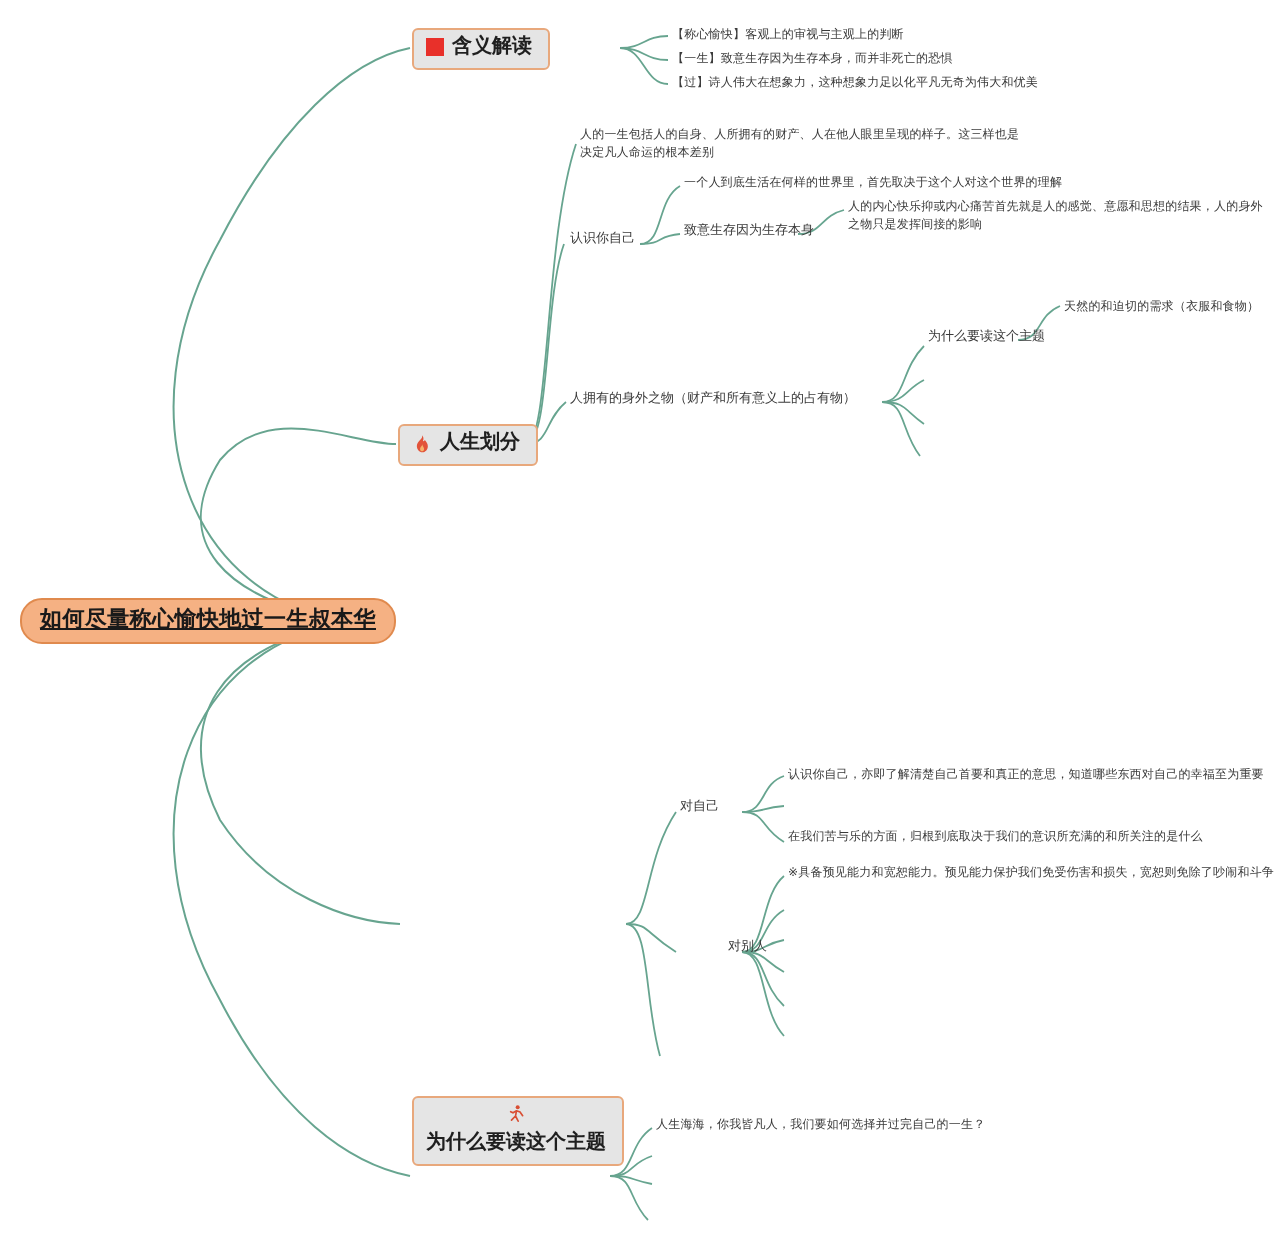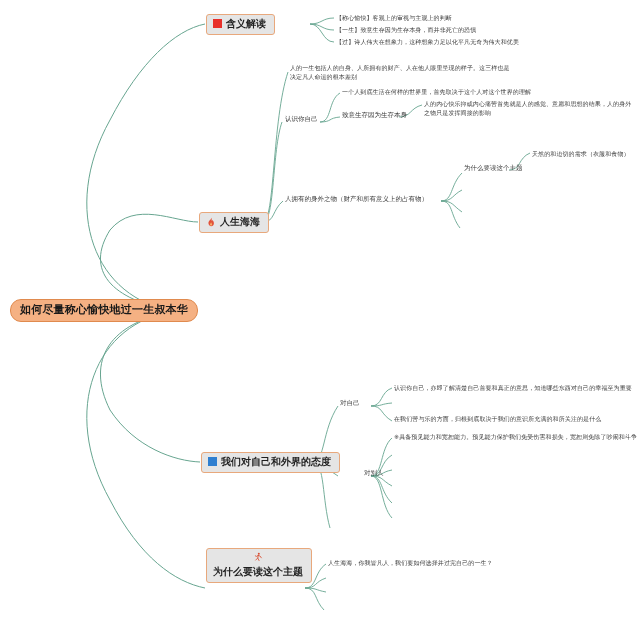--- a/index.html
+++ b/index.html
@@ -19,20 +19,21 @@
     background:#f5b183;
     border:1px solid #e08a4e;
     border-radius:11px;
     color:#1a1a1a;
     font-size:11px;
     font-weight:bold;
     letter-spacing:.2px;
     padding:4px 9px 5px 9px;
     white-space:nowrap;
     line-height:1.1;
+    text-decoration:underline;
   }
 
   .branch{
     background:#e5e5e5;
     border:1px solid #e8a87c;
     border-radius:3px;
     padding:3px 8px 4px 6px;
     font-size:10px;
     color:#1f1f1f;
     font-weight:bold;
@@ -133,47 +134,39 @@
   <div class="node leaf nowrap" style="left:336px;top:25px;width:290px;">【一生】致意生存因为生存本身，而并非死亡的恐惧</div>
   <div class="node leaf nowrap" style="left:336px;top:37px;width:300px;">【过】诗人伟大在想象力，这种想象力足以化平凡无奇为伟大和优美</div>
 
   <div class="node branch" style="left:199px;top:212px;">
     <span class="ico">
       <svg width="10" height="10" viewBox="0 0 24 24">
         <path d="M12 1.6c.9 3.2-1.4 4.6-2.9 6.3-1.8 2-3.3 3.9-3.3 6.6 0 4.3 3.2 7.5 6.6 7.5s6.6-3 6.6-7.3c0-3.5-2-5.6-3.6-7.6-.6 1.1-1.5 1.7-2.3 1.4 1.3-2.6.6-5.2-1.1-6.9z" fill="#e2533a"></path>
         <path d="M12 12c.6 1.7-.8 2.6-1.5 3.6-.5.8-.8 1.5-.8 2.3 0 1.7 1.1 2.9 2.4 2.9s2.4-1.2 2.4-2.9c0-1.6-1.3-2.7-2.5-5.9z" fill="#f6b26b"></path>
       </svg>
     </span>
-    <span>人生海海</span>
+    <span>人生划分</span>
   </div>
 
   <div class="node leaf" style="left:290px;top:63px;width:222px;">人的一生包括人的自身、人所拥有的财产、人在他人眼里呈现的样子。这三样也是决定凡人命运的根本差别</div>
 
   <div class="node sub" style="left:285px;top:116px;">认识你自己</div>
 
   <div class="node leaf nowrap" style="left:342px;top:87px;width:290px;">一个人到底生活在何样的世界里，首先取决于这个人对这个世界的理解</div>
 
   <div class="node sub" style="left:342px;top:112px;">致意生存因为生存本身</div>
 
   <div class="node leaf" style="left:424px;top:99px;width:212px;">人的内心快乐抑或内心痛苦首先就是人的感觉、意愿和思想的结果，人的身外之物只是发挥间接的影响</div>
 
   <div class="node sub" style="left:285px;top:196px;">人拥有的身外之物（财产和所有意义上的占有物）</div>
 
   <div class="node sub" style="left:464px;top:165px;">为什么要读这个主题</div>
 
   <div class="node leaf nowrap" style="left:532px;top:149px;width:108px;">天然的和迫切的需求（衣服和食物）</div>
 
-  <div class="node branch" style="left:201px;top:452px;">
-    <span class="ico">
-      <svg width="9" height="9" viewBox="0 0 9 9">
-          <rect x="0" y="0" width="9" height="9" fill="#2f7fd0"></rect>
-        </svg>
-    </span>
-    <span>我们对自己和外界的态度</span>
-  </div>
 
   <div class="node sub" style="left:340px;top:400px;">对自己</div>
 
   <div class="node leaf" style="left:394px;top:383px;width:244px;">认识你自己，亦即了解清楚自己首要和真正的意思，知道哪些东西对自己的幸福至为重要</div>
 
   <div class="node leaf nowrap" style="left:394px;top:414px;width:244px;">在我们苦与乐的方面，归根到底取决于我们的意识所充满的和所关注的是什么</div>
 
   <div class="node sub" style="left:340px;top:470px;margin-left:24px;">对别人</div>
 
   <div class="node leaf" style="left:394px;top:432px;width:246px;">※具备预见能力和宽恕能力。预见能力保护我们免受伤害和损失，宽恕则免除了吵闹和斗争</div>

